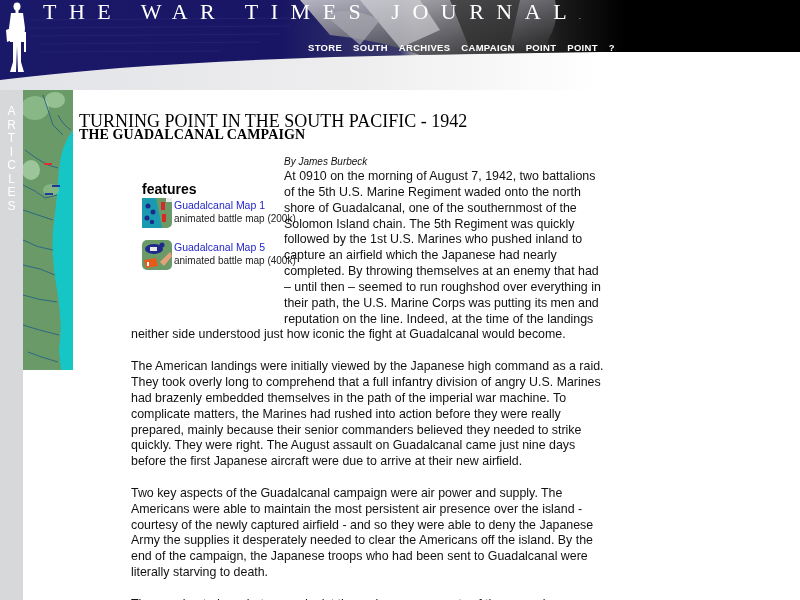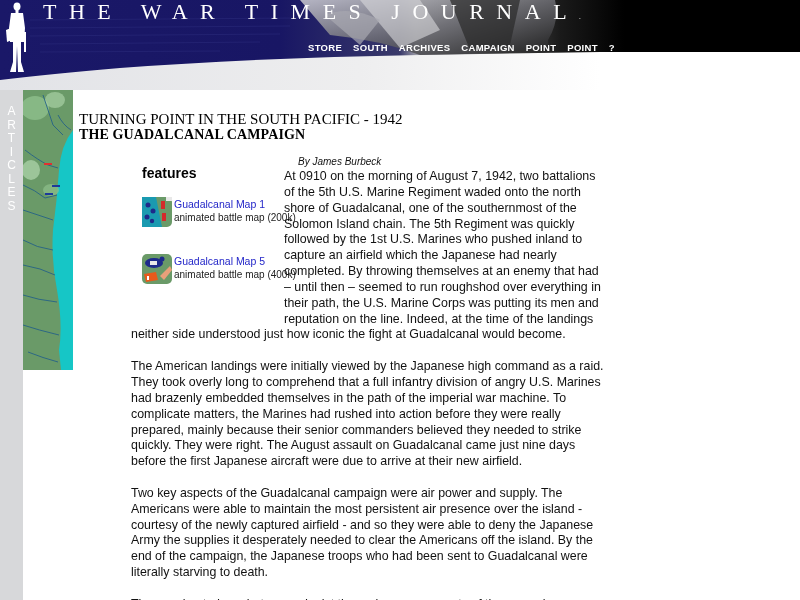--- a/index.html
+++ b/index.html
@@ -54,52 +54,52 @@
 
   
   .page-title {
     position:absolute; left:79px; top:90px;
     font-family:"Liberation Serif", serif; font-weight:bold;
     font-size:14px; color:#000; white-space:nowrap; letter-spacing:0.1px;margin-top:37px;
   }
   .page-subtitle {
     position:absolute; left:79px; top:111px;
     font-family:"Liberation Serif", serif;
-    font-size:15px; color:#000; white-space:nowrap;
+    font-size:18px; color:#000; white-space:nowrap;
   }
 
   
   .features {
-    position:absolute; left:140px; top:164px; width:140px;
+    position:absolute; left:140px; top:180px; width:140px;
   }
   .features-heading {
     font-family:"Liberation Sans", sans-serif; font-weight:bold;
     font-size:14px; margin:0 0 0 2px; line-height:18px;
   }
   .feature {
-    position:relative; height:42px; margin-top:15px;
+    position:relative; height:42px; margin-top:0px;
   }
   .feature .thumb { position:absolute; left:2px; top:0; width:30px; height:30px; }
   .feature .ftitle {
     position:absolute; left:34px; top:1px;
     font-size:10.5px; white-space:nowrap; color:#2326c8;
   }
   .feature .ftitle.plain { color:#111; }
   .feature .fnote {
     position:absolute; left:34px; top:14px;
     font-size:10.5px; font-style:italic; white-space:nowrap; color:#111;
   }
   .feature .fdesc {
     position:absolute; left:34px; font-size:10px; white-space:nowrap; color:#222;
   }
 
   
   .byline {
     position:absolute; left:284px; top:156px;
-    font-size:10px; font-style:italic; color:#111;margin-left:14px;
+    font-size:10px; font-style:italic; color:#111;
   }
   .article {
     position:absolute; left:131px; top:169px; width:474px;
     font-size:12.4px; line-height:15.85px; color:#111;
   }
   .article p { margin:0 0 15.85px 0; }
   .float-spacer { float:left; width:153px; height:144px; }
 </style>
 </head>
 <body>

